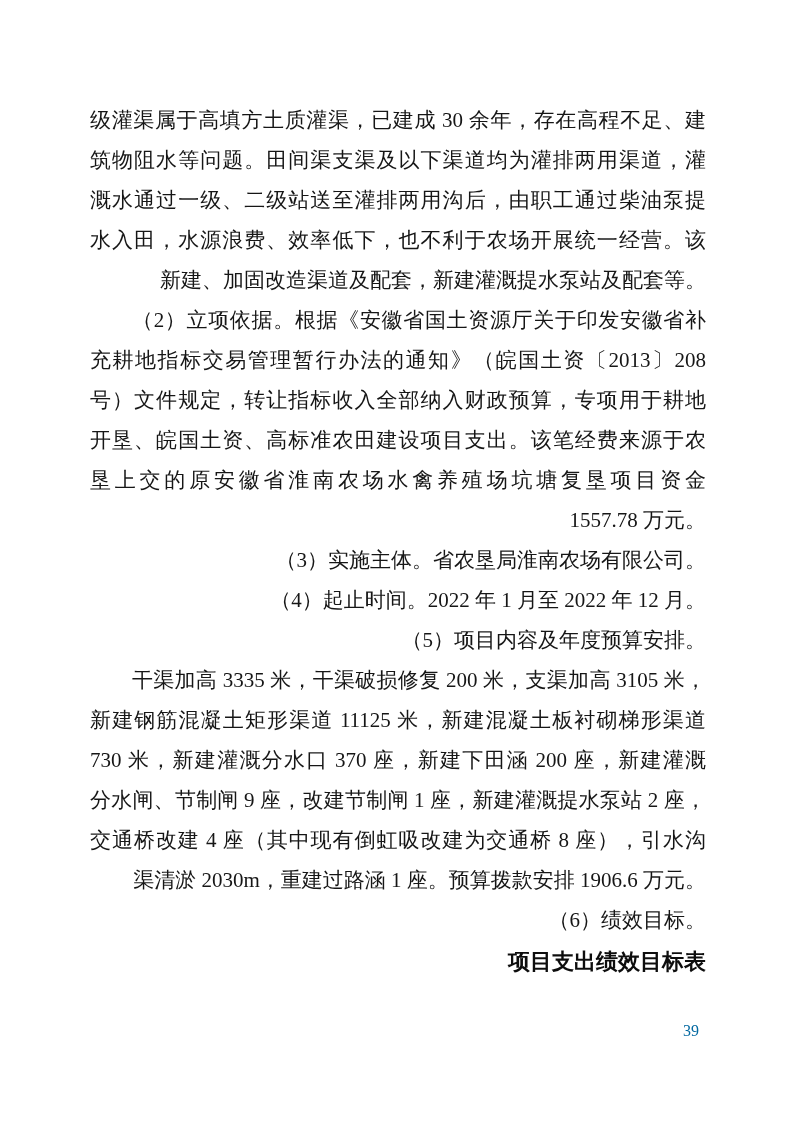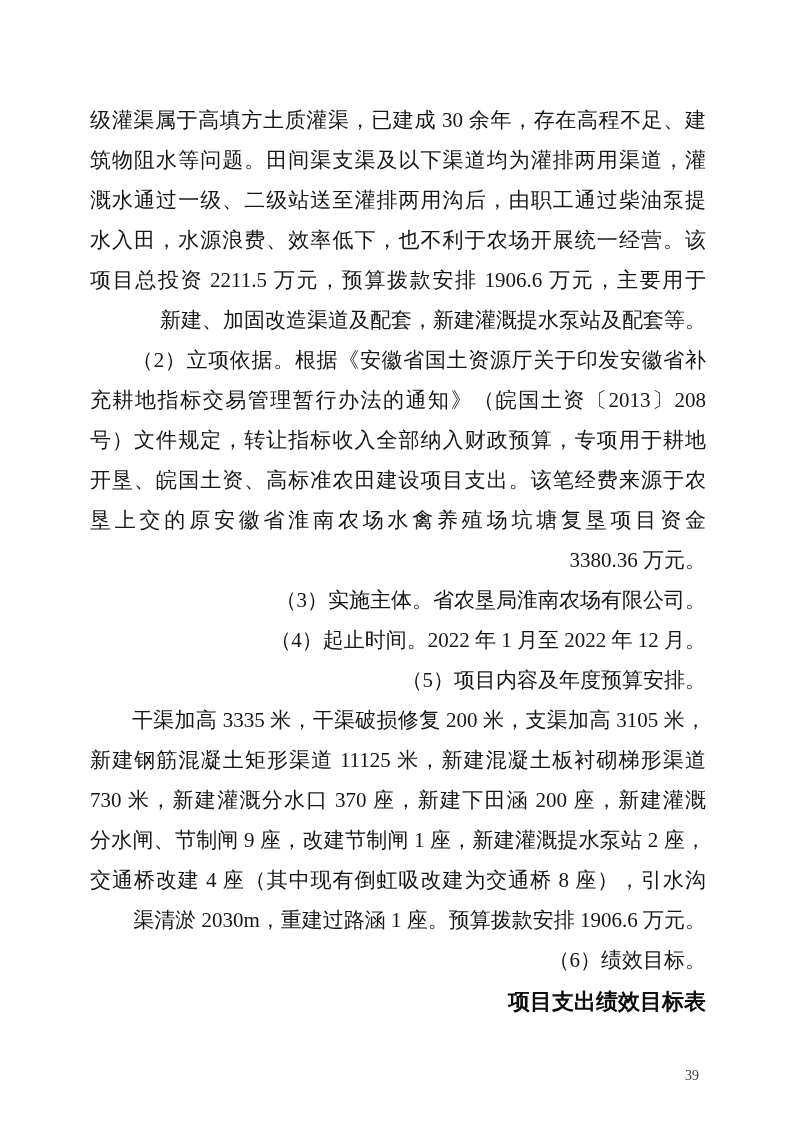--- a/index.html
+++ b/index.html
@@ -44,44 +44,42 @@
     font-family: "Liberation Sans", "DejaVu Sans", sans-serif;
     font-weight: bold;
     font-size: 22px;
     line-height: 40px;
     color: #0d0d0d;
   }
   .page-number {
     position: absolute;
     top: 1022px;
     right: 95px;
-    font-size: 14px;
+    font-size: 16px;
     line-height: 18px;
-    color: #404040;
+    color: #0369a1;
     font-family: "Liberation Serif", "DejaVu Serif", serif;
-    margin-top: 45px;
   }
 </style>
 </head>
 <body>
 
 <div class="page">
   <div class="doc-body">
     <div class="ln j">级灌渠属于高填方土质灌渠，已建成 30 余年，存在高程不足、建</div>
     <div class="ln j">筑物阻水等问题。田间渠支渠及以下渠道均为灌排两用渠道，灌</div>
     <div class="ln j">溉水通过一级、二级站送至灌排两用沟后，由职工通过柴油泵提</div>
     <div class="ln j">水入田，水源浪费、效率低下，也不利于农场开展统一经营。该</div>
-    <div class="ln j">项目总投资 2211.5 万元，预算拨款安排 1906.6 万元，主要用于</div>
     <div class="ln">新建、加固改造渠道及配套，新建灌溉提水泵站及配套等。</div>
     <div class="ln ind j">（2）立项依据。根据《安徽省国土资源厅关于印发安徽省补</div>
     <div class="ln j">充耕地指标交易管理暂行办法的通知》（皖国土资〔2013〕208</div>
     <div class="ln j">号）文件规定，转让指标收入全部纳入财政预算，专项用于耕地</div>
     <div class="ln j">开垦、皖国土资、高标准农田建设项目支出。该笔经费来源于农</div>
     <div class="ln j">垦上交的原安徽省淮南农场水禽养殖场坑塘复垦项目资金</div>
-    <div class="ln">3380.36 万元。</div>
+    <div class="ln">1557.78 万元。</div>
     <div class="ln ind">（3）实施主体。省农垦局淮南农场有限公司。</div>
     <div class="ln ind">（4）起止时间。2022 年 1 月至 2022 年 12 月。</div>
     <div class="ln ind">（5）项目内容及年度预算安排。</div>
     <div class="ln ind j">干渠加高 3335 米，干渠破损修复 200 米，支渠加高 3105 米，</div>
     <div class="ln j">新建钢筋混凝土矩形渠道 11125 米，新建混凝土板衬砌梯形渠道</div>
     <div class="ln j">730 米，新建灌溉分水口 370 座，新建下田涵 200 座，新建灌溉</div>
     <div class="ln j">分水闸、节制闸 9 座，改建节制闸 1 座，新建灌溉提水泵站 2 座，</div>
     <div class="ln j">交通桥改建 4 座（其中现有倒虹吸改建为交通桥 8 座），引水沟</div>
     <div class="ln">渠清淤 2030m，重建过路涵 1 座。预算拨款安排 1906.6 万元。</div>
     <div class="ln ind">（6）绩效目标。</div>

